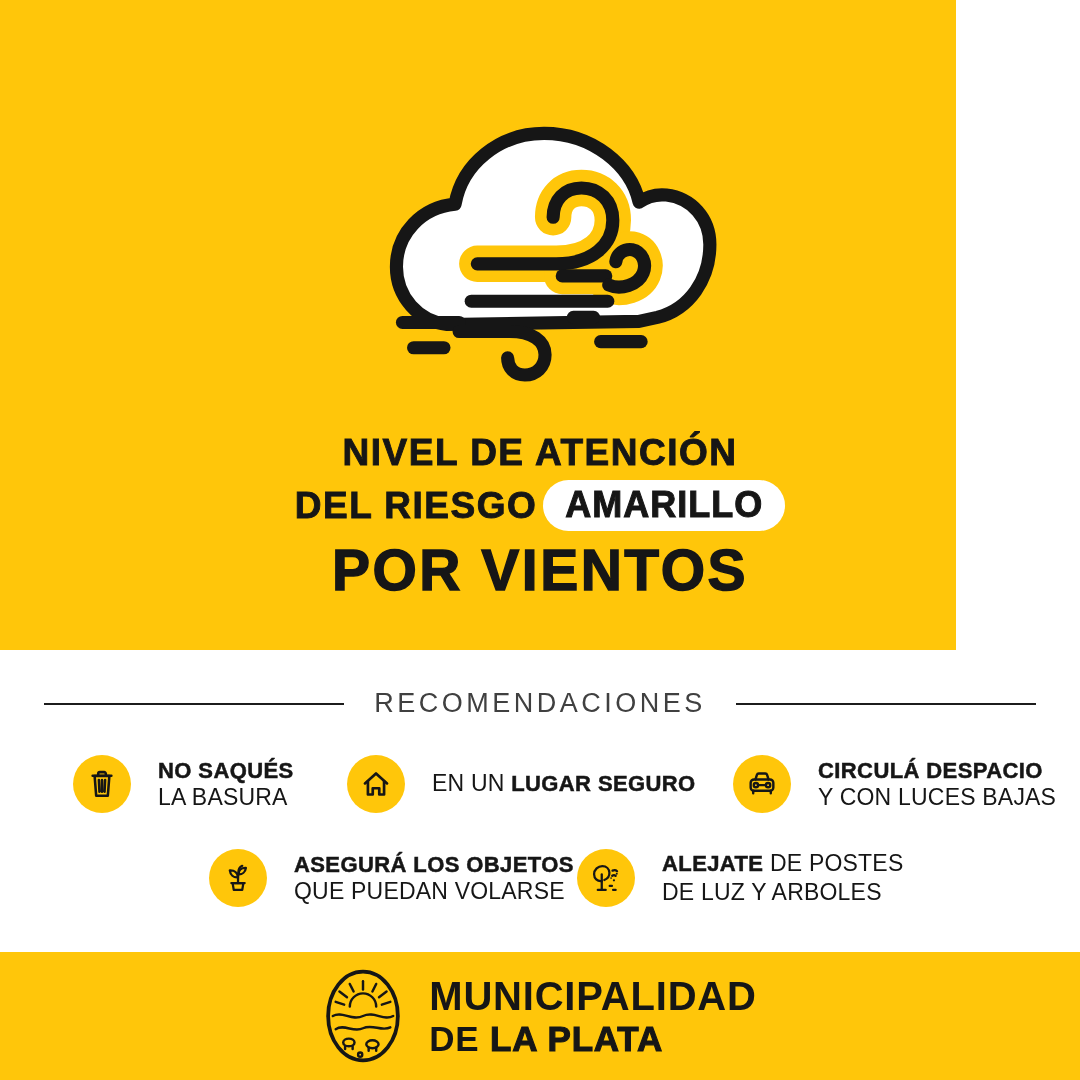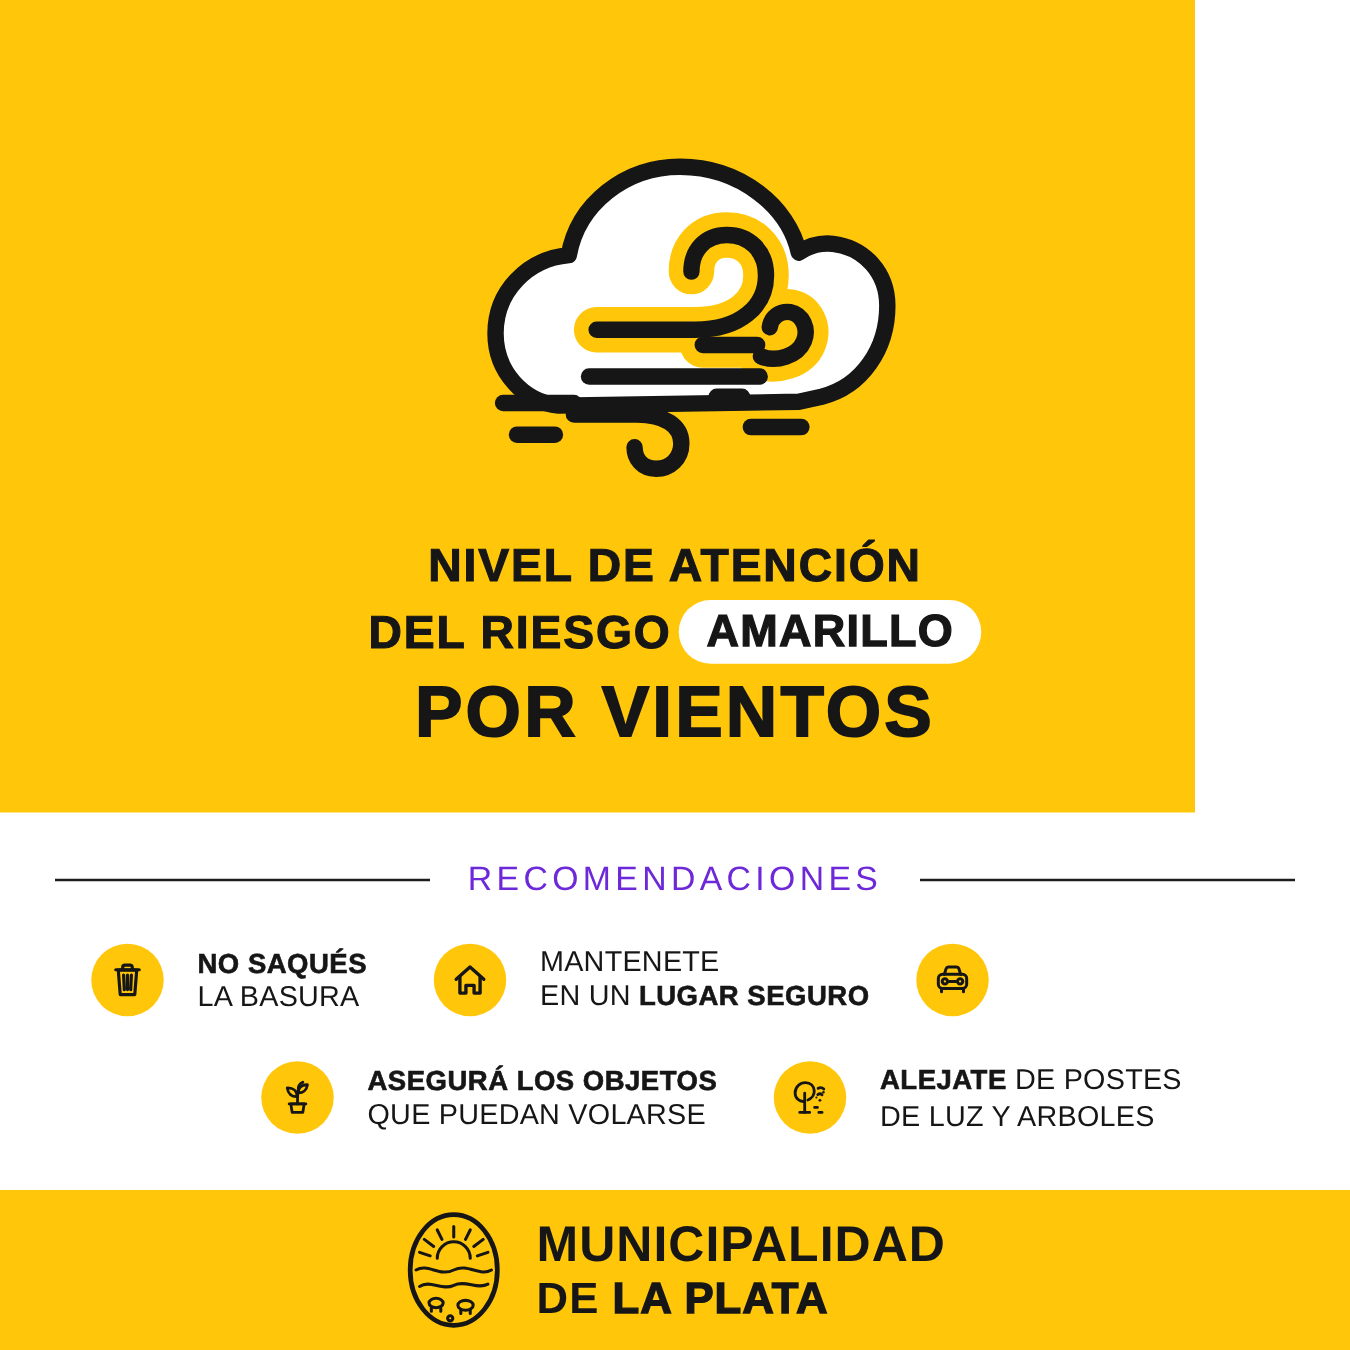--- a/index.html
+++ b/index.html
@@ -56,30 +56,30 @@
     font-size:57px;font-weight:bold;letter-spacing:2.5px;
     -webkit-text-stroke:1.4px var(--black);
   }
   
   .rec-heading{
     position:absolute;left:44px;top:688px;width:992px;
     display:flex;align-items:center;gap:30px;
   }
   .rule{flex:1;height:2px;background:#1c1c1c;}
   .rec-heading-text{
-    font-size:27px;letter-spacing:3.5px;color:#6d28d9;white-space:nowrap;
+    font-size:27px;letter-spacing:3.5px;color:#404040;white-space:nowrap;
   }
   .rec-item{
     position:absolute;display:flex;align-items:center;gap:27px;
   }
   .rec-item.i1{left:73px;top:755px;}
   .rec-item.i2{left:347px;top:755px;}
   .rec-item.i3{left:733px;top:755px;}
   .rec-item.i4{left:209px;top:849px;}
-  .rec-item.i5{left:619px;top:849px;}
+  .rec-item.i5{left:577px;top:849px;}
   .circle{
     width:58px;height:58px;border-radius:50%;background:var(--yellow);
     display:flex;align-items:center;justify-content:center;flex:0 0 auto;
   }
   .circle svg{width:34px;height:34px;display:block;}
   .rec-text{line-height:27px;white-space:nowrap;}
   .b{font-weight:bold;font-size:22px;letter-spacing:0.4px;-webkit-text-stroke:0.5px var(--black);}
   .l{font-weight:normal;font-size:23px;letter-spacing:0.2px;}
   
   .seal svg{width:80px;height:98px;display:block;}
@@ -163,37 +163,40 @@
 <div class="rec-item i2">
   <div class="circle">
     <svg viewBox="0 0 24 24" aria-hidden="true">
       <g class="stk" stroke-width="1.9">
         <path d="M4.2,11.6 L12,4.6 L19.8,11.6"></path>
         <path d="M6.3,10.2 V19.4 H9.7 V15 H14.3 V19.4 H17.7 V10.2"></path>
       </g>
     </svg>
   </div>
   <div class="rec-text">
-    <div class="l">MANTENETE</div>
     <div><span class="l">EN UN </span><span class="b">LUGAR SEGURO</span></div>
   </div>
 </div>
 
 <div class="rec-item i3">
   <div class="circle">
     <svg viewBox="0 0 24 24" aria-hidden="true">
       <g class="stk" stroke-width="1.7">
         <rect x="4" y="8.8" width="16" height="8" rx="2.4"></rect>
         <path d="M7.4,8.8 L8.4,5.6 A1.4,1.4 0 0 1 9.7,4.6 H14.3 A1.4,1.4 0 0 1 15.6,5.6 L16.6,8.8"></path>
         <circle cx="7.7" cy="12.8" r="1.5"></circle>
         <circle cx="16.3" cy="12.8" r="1.5"></circle>
         <path d="M10.2,12.8 H13.8"></path>
         <path d="M5.8,16.8 V18.6 M18.2,16.8 V18.6"></path>
       </g>
     </svg>
+  </div>
+  <div class="rec-text">
+    <div class="b">CIRCULÁ DESPACIO</div>
+    <div class="l">Y CON LUCES BAJAS</div>
   </div>
 </div>
 
 <div class="rec-item i4">
   <div class="circle">
     <svg viewBox="0 0 24 24" aria-hidden="true">
       <g class="stk" stroke-width="1.6">
         <path d="M8.2,15.6 H15.8 L15,20.4 H9 Z"></path>
         <path d="M7.3,15.6 H16.7"></path>
         <path d="M12,15.6 C12,12 12,10 12.4,8"></path>

